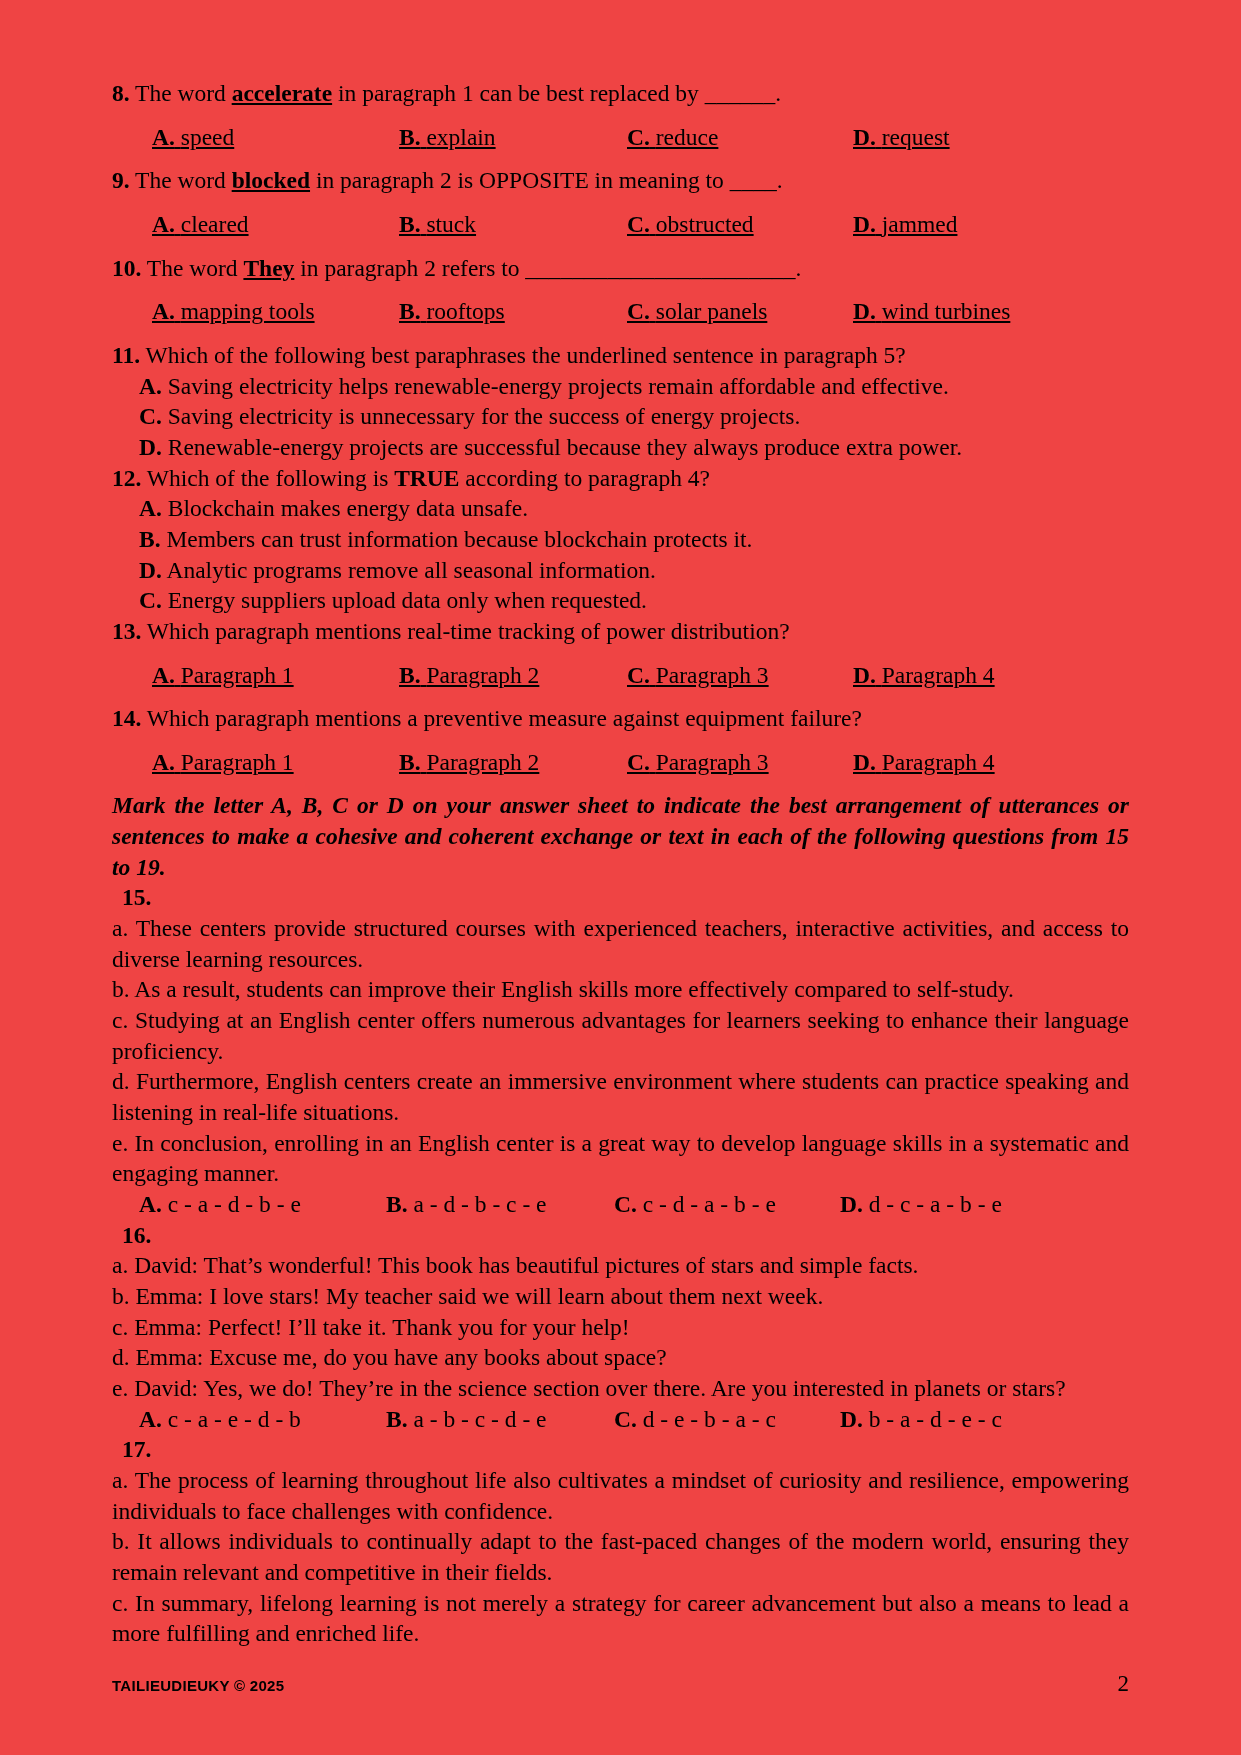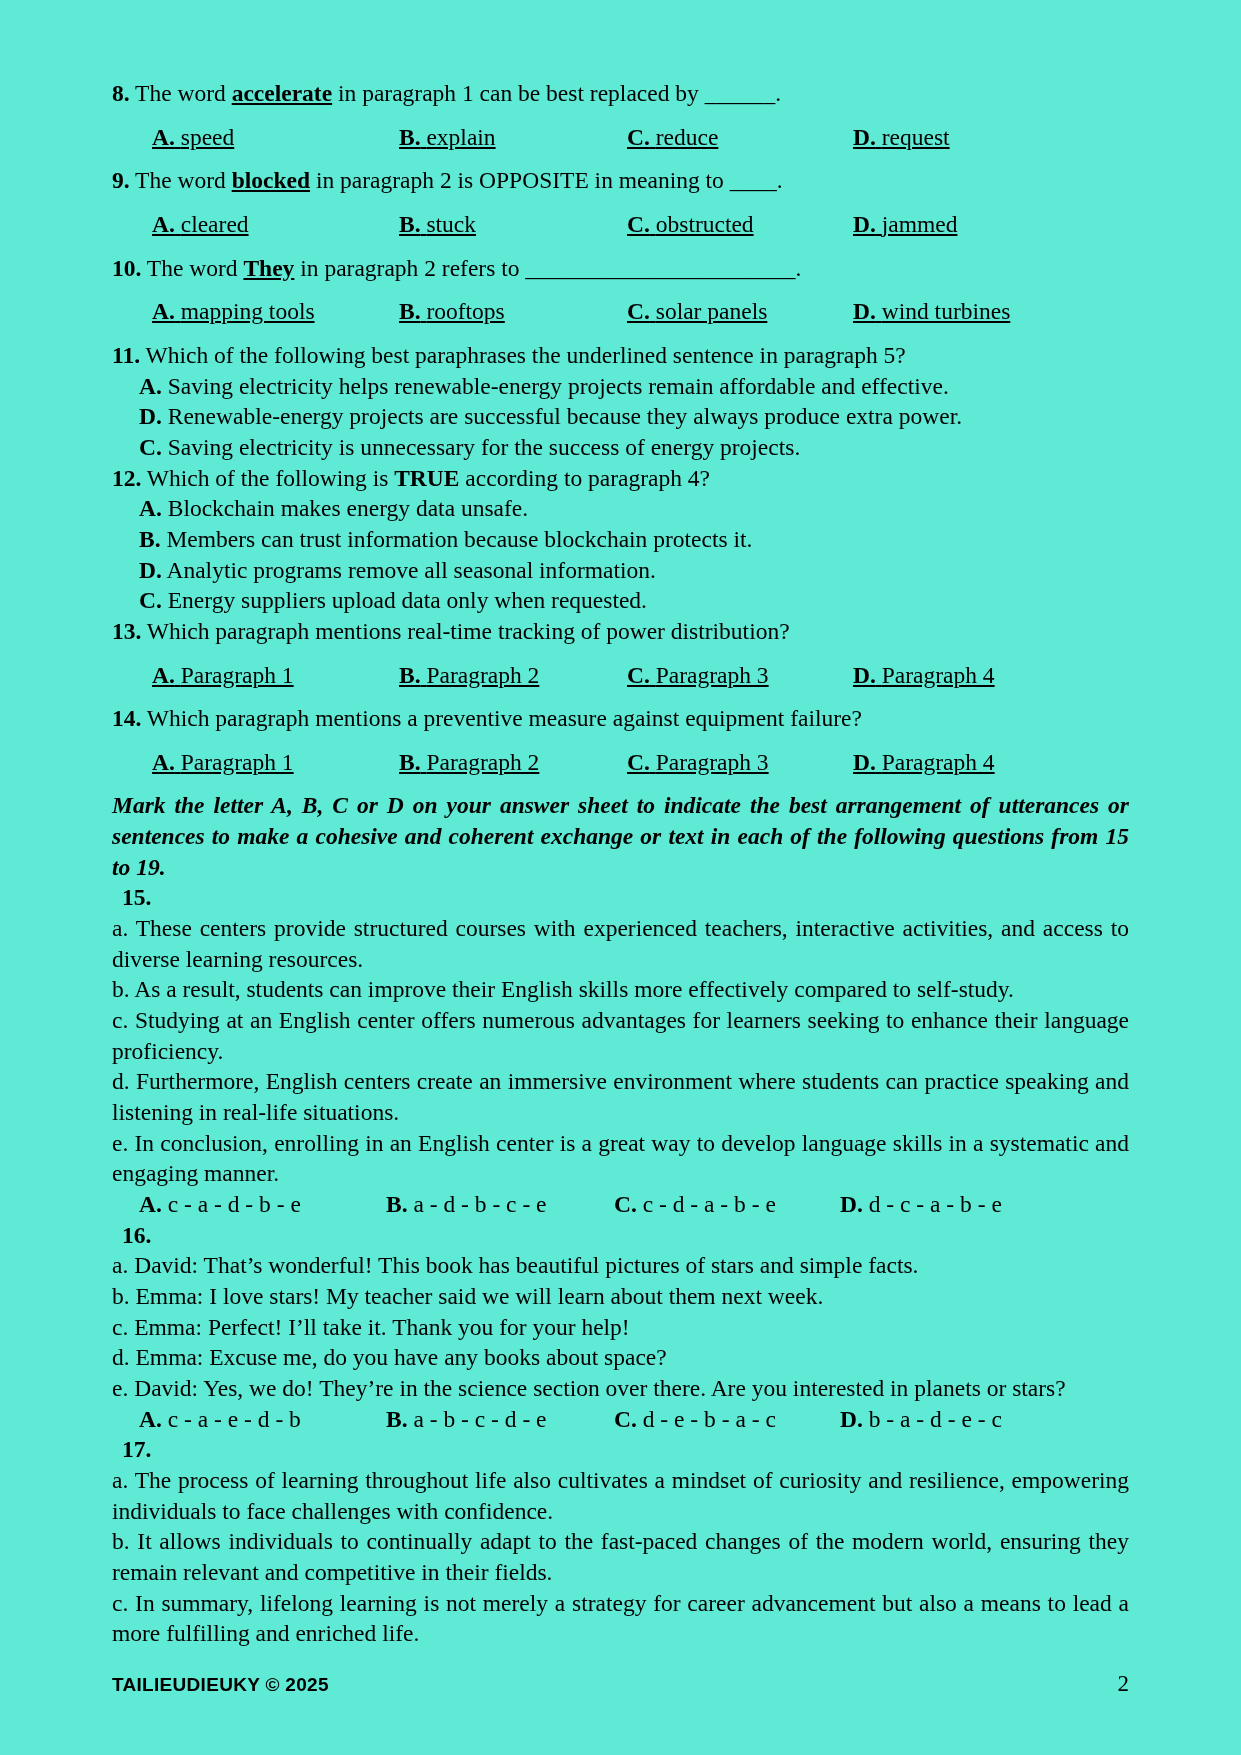--- a/index.html
+++ b/index.html
@@ -10,21 +10,21 @@
   }
   body {
     font-family: "Liberation Serif", "DejaVu Serif", serif;
     color: #000000;
   }
   .page {
     position: relative;
     width: 1241px;
     height: 1755px;
     margin: 0 auto;
-    background: #5eead4;
+    background: #ef4444;
     box-sizing: border-box;
     padding: 78px 96px 0 112px;
     overflow: hidden;
   }
   .content {
     width: 1017px;
     font-size: 23.5px;
     line-height: 1.305;
   }
   .q-line {
@@ -96,21 +96,21 @@
     left: 112px;
     right: 112px;
     bottom: 58px;
     display: flex;
     justify-content: space-between;
     align-items: baseline;
   }
   .footer-left {
     font-family: "Liberation Sans", "DejaVu Sans", sans-serif;
     font-weight: bold;
-    font-size: 19px;
+    font-size: 15px;
     letter-spacing: 0.3px;
   }
   .footer-right {
     font-size: 23px;
   }
 </style>
 </head>
 <body>
 
 <div class="page">
@@ -147,22 +147,22 @@
       <span class="opt"><span class="opt-letter">B.</span> <span>rooftops</span></span>
       <span class="opt"><span class="opt-letter">C.</span> <span>solar panels</span></span>
       <span class="opt"><span class="opt-letter">D.</span> <span>wind turbines</span></span>
     </div>
 
     <p class="q-line">
       <span class="q-num">11.</span>
       <span>Which of the following best paraphrases the underlined sentence in paragraph 5?</span>
     </p>
     <p class="choice-line"><span class="opt-letter">A.</span> <span>Saving electricity helps renewable-energy projects remain affordable and effective.</span></p>
+    <p class="choice-line"><span class="opt-letter">C.</span> <span>Saving electricity is unnecessary for the success of energy projects.</span></p>
     <p class="choice-line"><span class="opt-letter">D.</span> <span>Renewable-energy projects are successful because they always produce extra power.</span></p>
-    <p class="choice-line"><span class="opt-letter">C.</span> <span>Saving electricity is unnecessary for the success of energy projects.</span></p>
 
     <p class="q-line">
       <span class="q-num">12.</span>
       <span>Which of the following is </span><span style="font-weight:bold">TRUE</span><span> according to paragraph 4?</span>
     </p>
     <p class="choice-line"><span class="opt-letter">A.</span> <span>Blockchain makes energy data unsafe.</span></p>
     <p class="choice-line"><span class="opt-letter">B.</span> <span>Members can trust information because blockchain protects it.</span></p>
     <p class="choice-line"><span class="opt-letter">D.</span> <span>Analytic programs remove all seasonal information.</span></p>
     <p class="choice-line"><span class="opt-letter">C.</span> <span>Energy suppliers upload data only when requested.</span></p>
 

